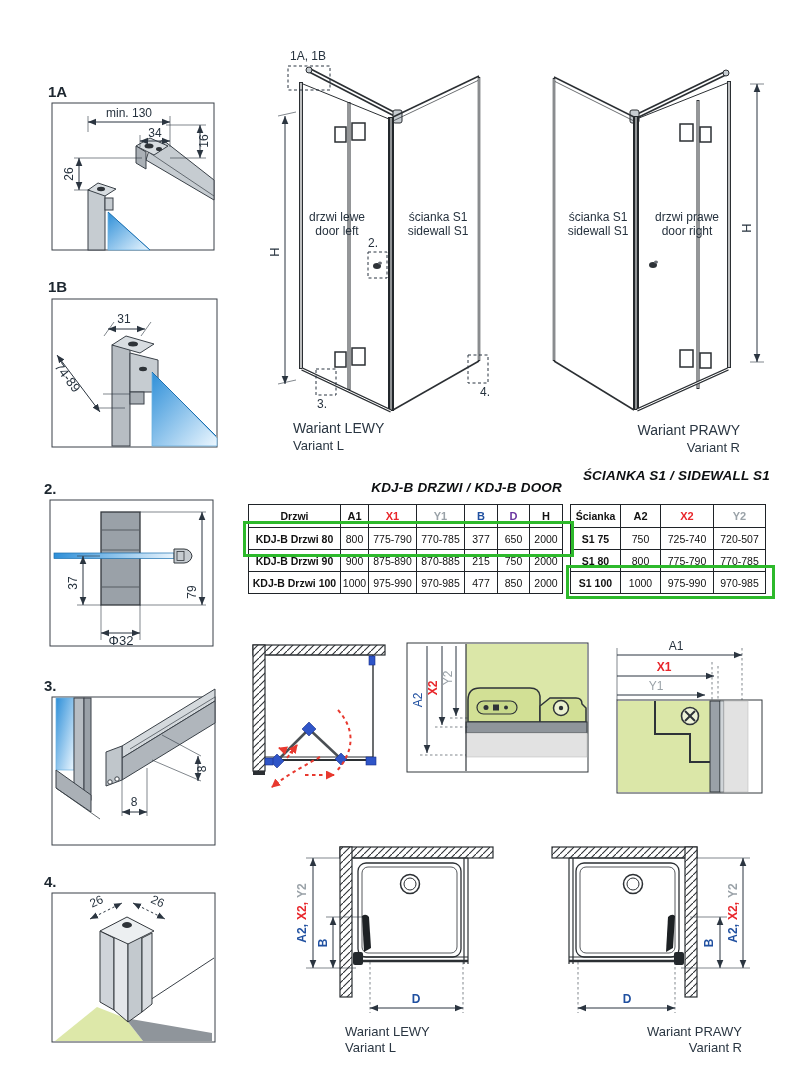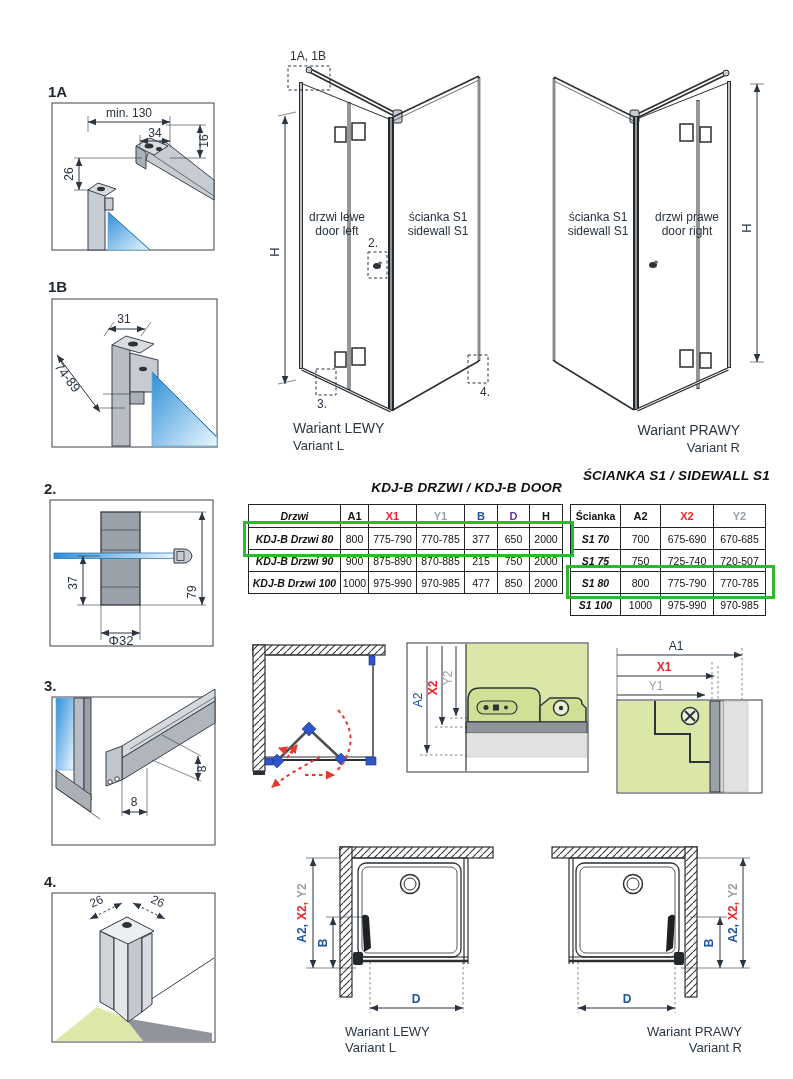--- a/index.html
+++ b/index.html
@@ -16,21 +16,21 @@
   .dot{stroke-dasharray:2.5 2.5;}
   .c-red{color:var(--dim_red);fill:var(--dim_red);}
   .c-blue{color:var(--dim_blue);fill:var(--dim_blue);}
   .c-gray{color:var(--dim_gray);fill:var(--dim_gray);}
   .c-purple{color:var(--dim_purple);fill:var(--dim_purple);}
   .bold{font-weight:bold;}
   .tbl-title{position:absolute;font-weight:bold;font-style:italic;font-size:13.5px;color:#0d0f11;text-align:right;letter-spacing:0.2px;}
   .spec{position:absolute;border-collapse:collapse;table-layout:fixed;font-size:10.5px;color:#111;background:#fff;}
   .spec th,.spec td{border:1.4px solid #1f2328;text-align:center;padding:0 1px;height:21px;white-space:nowrap;overflow:hidden;}
   .spec th{font-weight:bold;font-size:11px;height:22px;}
-  .spec td.rname,.spec th.cname{font-weight:bold;font-style:italic;font-size:10.5px;}
+  .spec td.rname,.spec th.cname{font-weight:bold;font-size:10.5px;}
   .hl{position:absolute;border:3px solid var(--accent_green);pointer-events:none;z-index:5;}
 </style>
 </head>
 <body>
 
 <svg class="abs" style="left:0;top:0;z-index:1" width="793" height="1079" viewBox="0 0 793 1079">
   <defs>
     <linearGradient id="glass" x1="0" y1="0" x2="1" y2="1">
       <stop offset="0" stop-color="#2e8fd8"></stop>
         <stop offset="1" stop-color="#ecf7ff"></stop>
@@ -519,26 +519,20 @@
   <thead>
     <tr>
       <th class="cname" style="font-style:normal">Ścianka</th>
       <th>A2</th>
       <th class="c-red">X2</th>
       <th class="c-gray">Y2</th>
     </tr>
   </thead>
   <tbody>
     <tr>
-      <td class="rname">S1 70</td>
-      <td>700</td>
-      <td>675-690</td>
-      <td>670-685</td>
-    </tr>
-    <tr>
       <td class="rname">S1 75</td>
       <td>750</td>
       <td>725-740</td>
       <td>720-507</td>
     </tr>
     <tr>
       <td class="rname">S1 80</td>
       <td>800</td>
       <td>775-790</td>
       <td>770-785</td>

